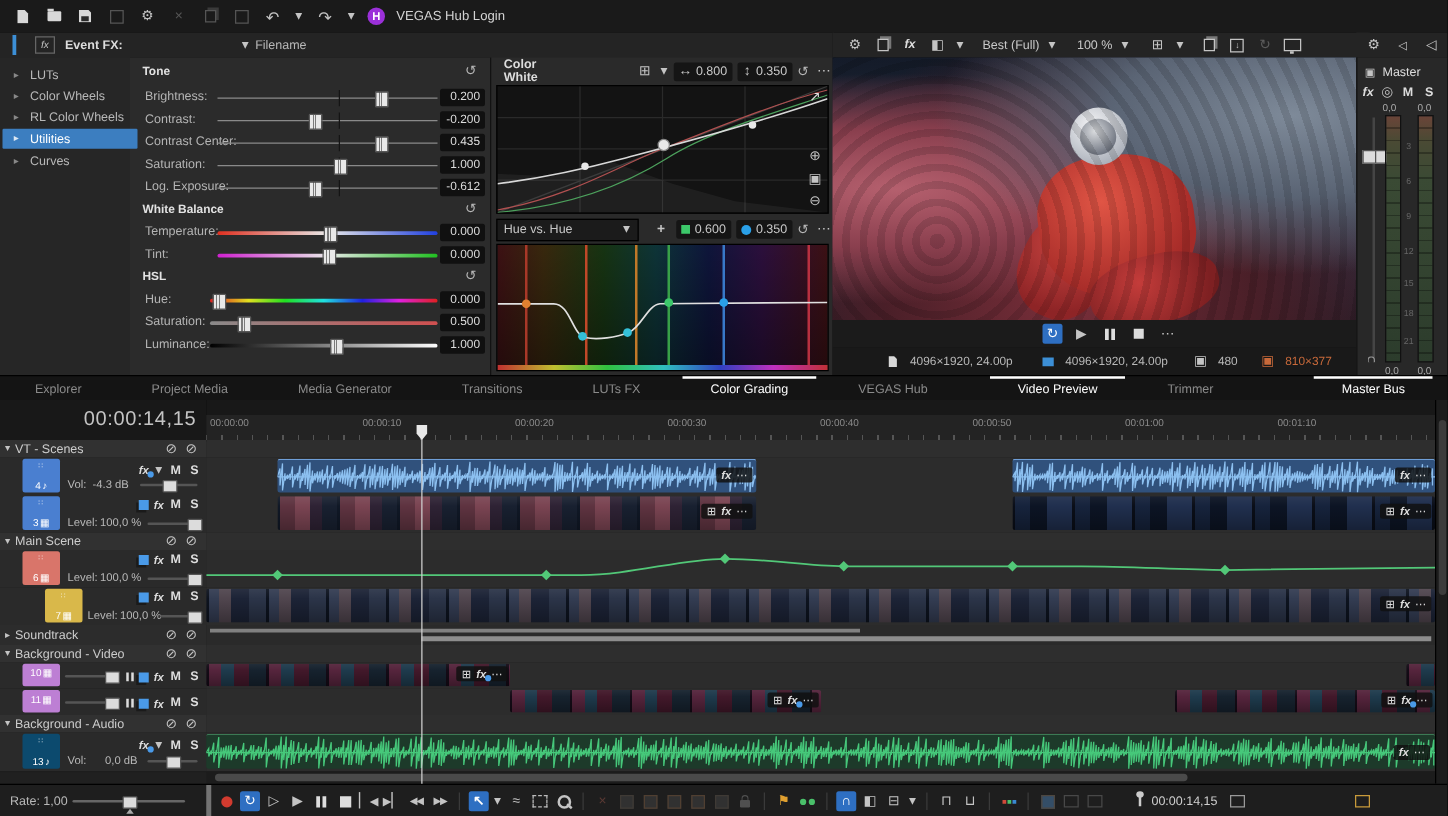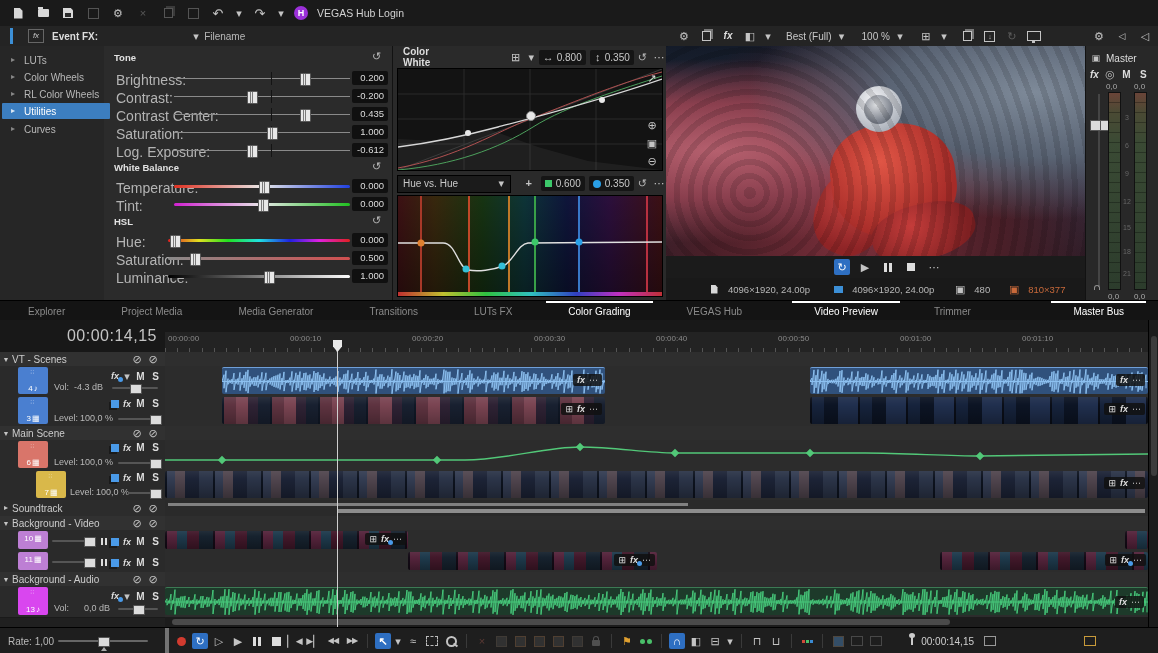--- a/index.html
+++ b/index.html
@@ -35,21 +35,21 @@
   .i-rgn{width:10px;height:8px;border:1px solid #999}
   .i-rgn.org{border-color:#c89a3a}
   
   .trkline{position:absolute;height:1px;background:#8a8a8a}
   .sh{position:absolute;width:9px;height:11px;top:-5px;border:1px solid #5a5a5a;border-radius:1px;
       background:linear-gradient(90deg,#e8e8e8 0 2px,#7a7a7a 2px 3px,#e8e8e8 3px 4px,#7a7a7a 4px 5px,#e8e8e8 5px 9px)}
   .vbox{position:absolute;width:36px;height:14px;background:#101010;border-radius:2px;color:#ddd;
         font-size:9.5px;text-align:right;line-height:14px;padding-right:4px;box-sizing:border-box}
   .ctick{position:absolute;width:1px;height:13px;top:-6px;background:#141414}
   .grad{position:absolute;height:3px;border-radius:2px}
-  .slbl{position:absolute;color:#b4b4b4;font-size:14px}
+  .slbl{position:absolute;color:#b4b4b4;font-size:10px}
   .shdr{position:absolute;color:#e2e2e2;font-weight:bold;font-size:9.5px}
   .rst{position:absolute;color:#b8b8b8;font-size:11px;cursor:pointer}
   
   .panel-border{border-right:1px solid #121212}
   .tab{padding:0 28px;height:20px;display:flex;align-items:center;color:#8a8a8a;font-size:10px;position:relative}
   .tab.act{color:#fff}
   .tab.act::before{content:'';position:absolute;left:6px;right:6px;top:0;height:2px;background:#fff}
   
   .ghdr{position:absolute;left:0;width:165px;background:#313131;border-bottom:1px solid #1c1c1c;display:flex;align-items:center;color:#ccc}
   .gbody{position:absolute;left:165px;width:983px;background:#2e2e2e;border-bottom:1px solid #1c1c1c}
@@ -702,21 +702,21 @@
 
     <div class="ghdr" style="top:252px;height:14px">
       <span class="ib" style="min-width:12px;font-size:7px">▼</span>
       <span>Background - Audio</span>
       <span class="ib" style="position:absolute;right:20px">⊘</span>
       <span class="ib" style="position:absolute;right:4px">⊘</span>
     </div>
     <div class="gbody" style="top:252px;height:14px"></div>
 
     <div class="trow" style="top:266px;height:31px">
-      <div class="ticon" style="background:#d946ef">
+      <div class="ticon" style="background:#0c4a6e">
         <span class="tdots">∷</span>
           <span class="tnum">
             <span>13</span>
             <span>♪</span>
           </span>
         </div>
       <div class="tbtns">
         <span class="fxl">fx<span class="fxdot"></span></span>
         <span class="ib" style="min-width:8px">▾</span>
         <span class="ms">M</span>

